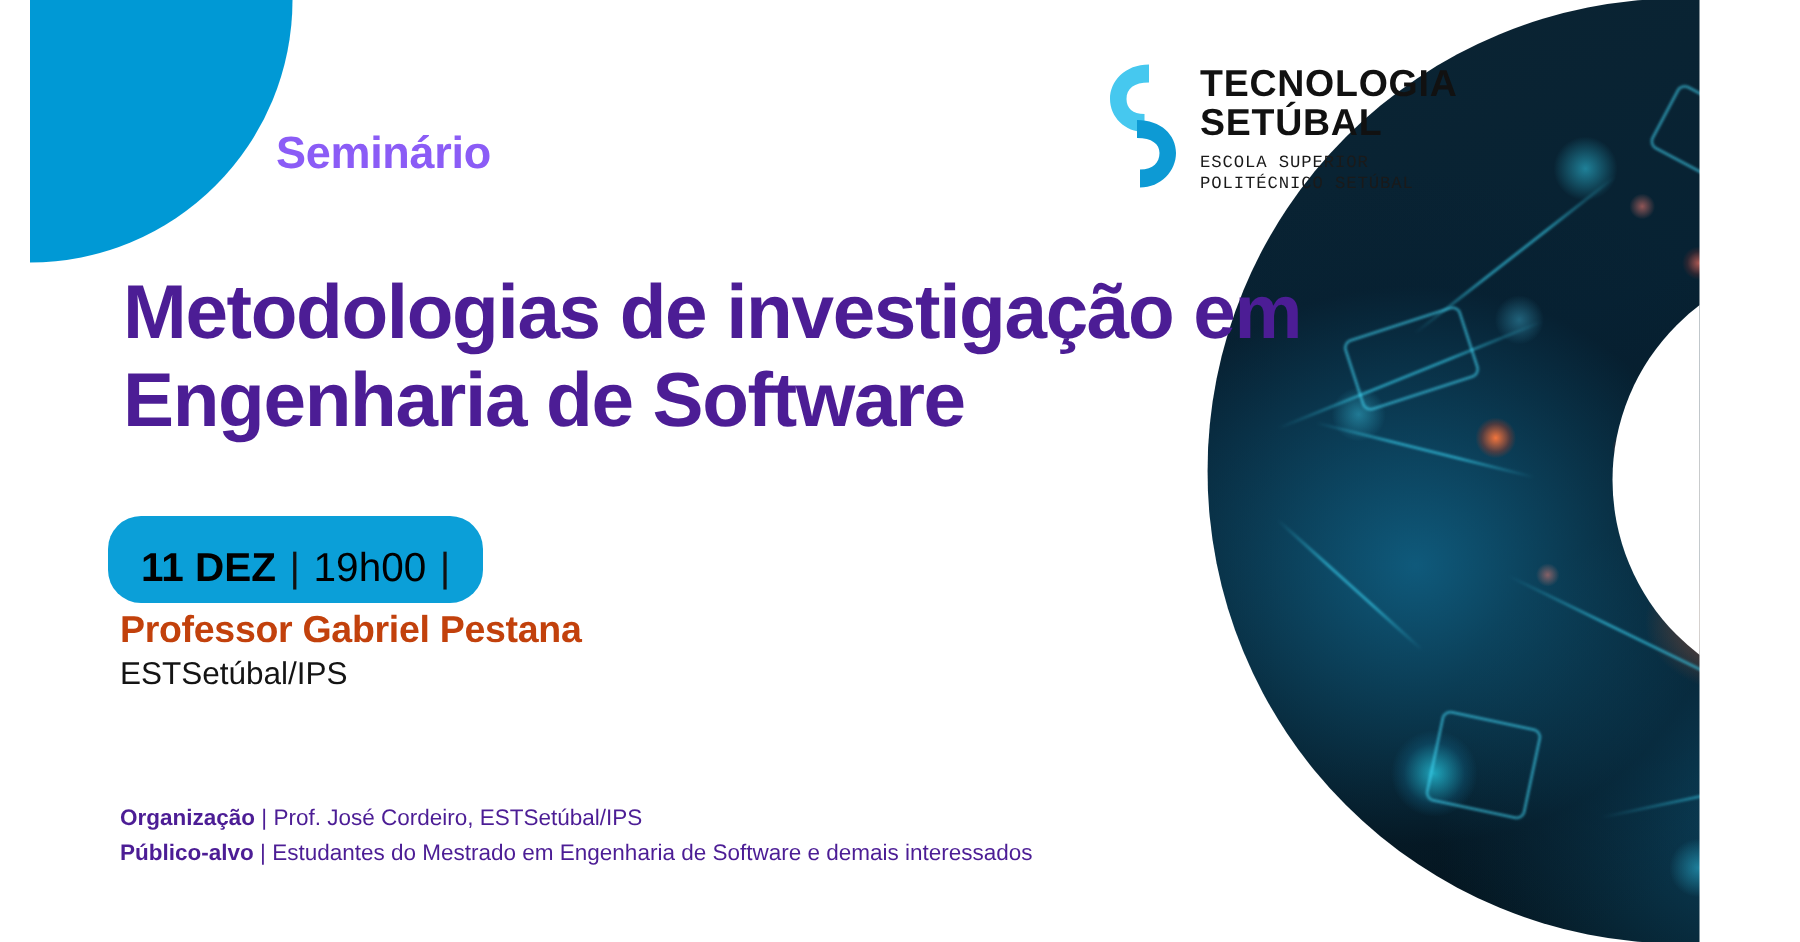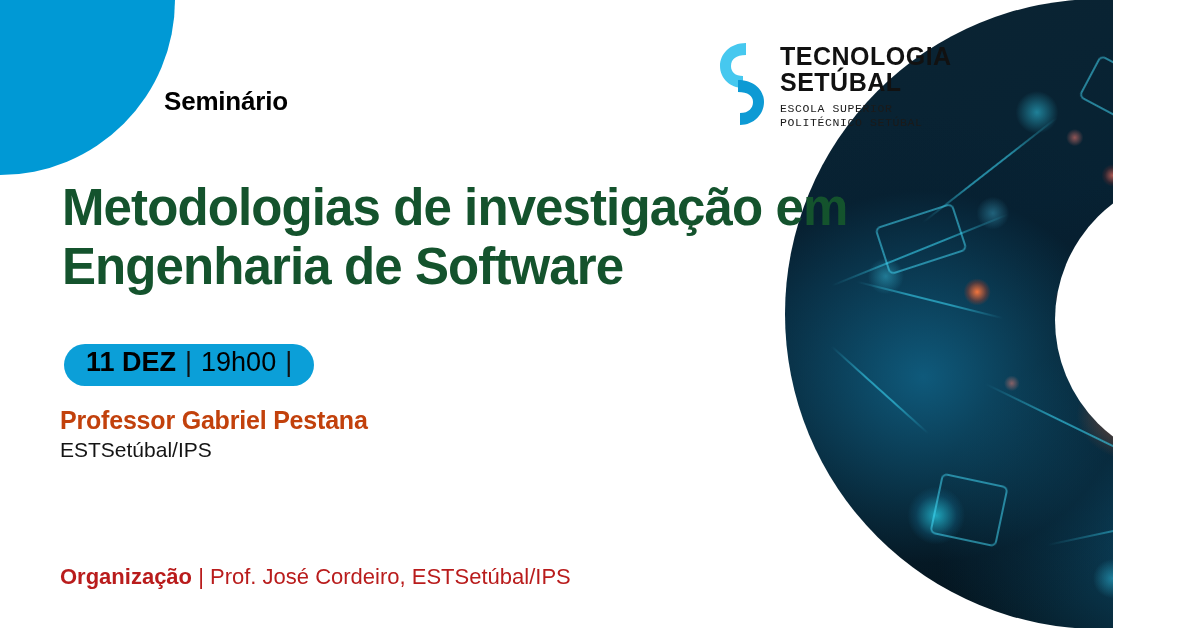--- a/index.html
+++ b/index.html
@@ -9,20 +9,21 @@
   }
   body {
     font-family: "Liberation Sans", sans-serif;
   }
   #poster {
     position: relative;
     width: 1113px;
     height: 628px;
     background: #ffffff;
     overflow: hidden;
+    margin-left: 20px;
   }
 
   
   .corner-blob {
     position: absolute;
     left: -175px;
     top: -175px;
     width: 350px;
     height: 350px;
     border-radius: 50%;
@@ -134,48 +135,48 @@
     color: #1a1a1a;
     white-space: pre-line;
     font-family: Liberation Mono, monospace;
   }
 
   
   .kicker {
     position: absolute;
     left: 164px;
     top: 86px;
-    font-size: 26px;
-    font-weight: bold;
-    color: #000000;
+    font-size: 30px;
+    font-weight: bold;
+    color: #8b5cf6;
     letter-spacing: -0.2px;
   }
   .headline {
     position: absolute;
     left: 62px;
     top: 178px;
     width: 810px;
     font-size: 51px;
     font-weight: bold;
     line-height: 1.16;
     letter-spacing: -0.9px;
-    color: #14532d;
+    color: #4c1d95;
     font-stretch: condensed;
   }
   .badge {
     position: absolute;
-    left: 64px;
+    left: 52px;
     top: 344px;
     display: inline-flex;
     align-items: center;
     gap: 9px;
     background: #0b9fd8;
     color: #000000;
     border-radius: 22px;
-    padding: 4px 22px 8px 22px;
+    padding: 20px 22px 8px 22px;
     font-size: 27px;
     line-height: 1.1;
   }
   .badge .b-strong { font-weight: bold; }
   .badge .b-sep { font-weight: normal; color: #111; }
   .badge .b-light { font-weight: normal; }
 
   .speaker {
     position: absolute;
     left: 60px;
@@ -189,24 +190,24 @@
     position: absolute;
     left: 60px;
     top: 438px;
     font-size: 21px;
     color: #141414;
   }
 
   .footer {
     position: absolute;
     left: 60px;
-    top: 560px;
-    font-size: 22px;
+    top: 534px;
+    font-size: 15px;
     line-height: 1.55;
-    color: #b91c1c;
+    color: #4c1d95;
   }
   .footer .f-label { font-weight: bold; }
   .footer .f-sep { font-weight: normal; }
 </style>
 </head>
 <body>
 
 <div id="poster">
 
   <div class="corner-blob"></div>
@@ -257,15 +258,20 @@
 
   <div class="speaker">Professor Gabriel Pestana</div>
   <div class="affiliation">ESTSetúbal/IPS</div>
 
   <div class="footer">
     <div>
       <span class="f-label">Organização</span>
       <span class="f-sep">|</span>
       <span class="f-value">Prof. José Cordeiro, ESTSetúbal/IPS</span>
     </div>
+    <div>
+      <span class="f-label">Público-alvo</span>
+      <span class="f-sep">|</span>
+      <span class="f-value">Estudantes do Mestrado em Engenharia de Software e demais interessados</span>
+    </div>
   </div>
 
 </div>
 
 </body></html>

